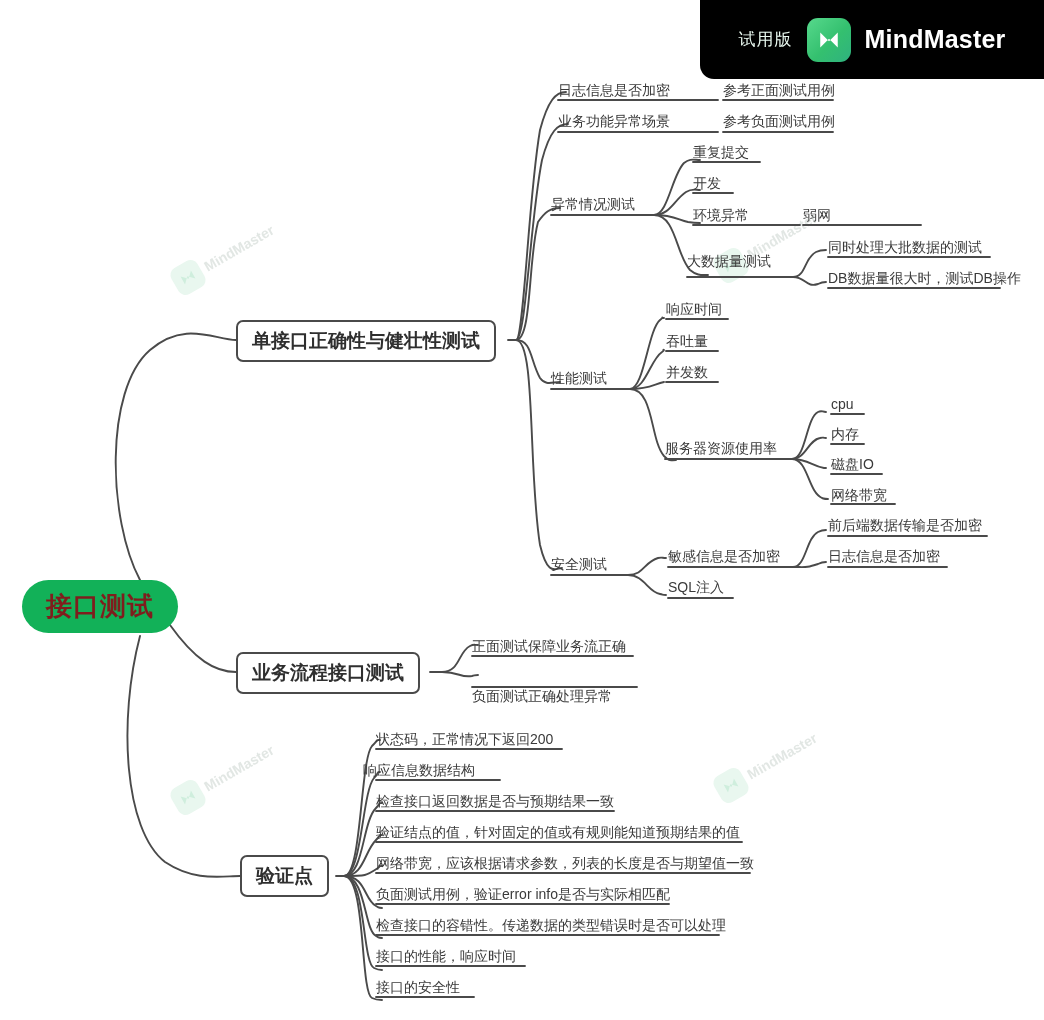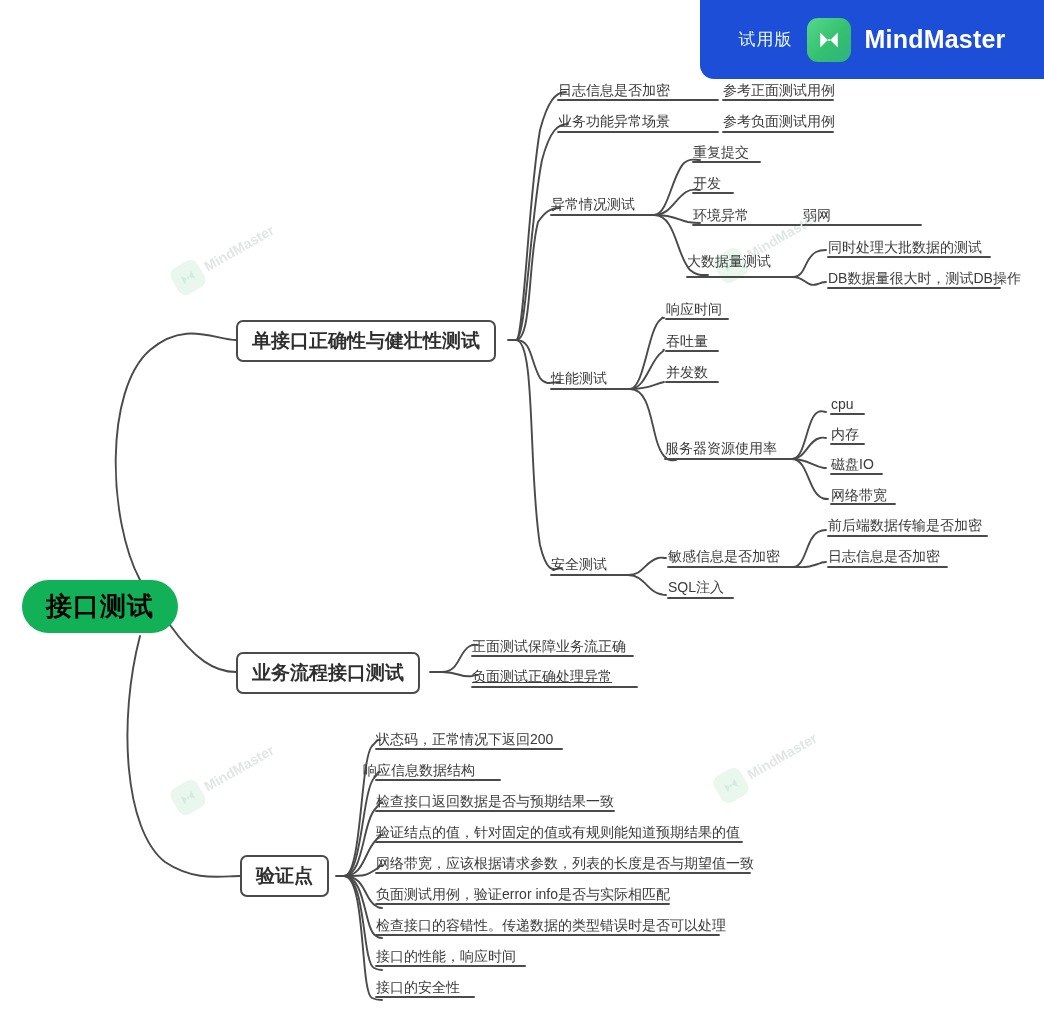--- a/index.html
+++ b/index.html
@@ -17,21 +17,21 @@
     background: #ffffff;
     overflow: hidden;
   }
   
   .brand-badge {
     position: absolute;
     top: 0;
     right: 0;
     width: 344px;
     height: 79px;
-    background: #1d4ed8;
+    background: #000000;
     border-bottom-left-radius: 14px;
     display: flex;
     align-items: center;
     justify-content: center;
     gap: 14px;
     z-index: 40;
   }
   .brand-trial {
     color: #eafaf1;
     font-size: 17px;
@@ -89,21 +89,21 @@
     z-index: 5;
   }
   
   .node {
     position: absolute;
     z-index: 10;
     white-space: nowrap;
   }
   .node-root {
     background: #12b158;
-    color: #000000;
+    color: #7f1d1d;
     font-size: 26px;
     font-weight: bold;
     border-radius: 30px;
     padding: 12px 24px;
     letter-spacing: 1px;
     line-height: 1.1;
   }
   .node-box {
     background: #ffffff;
     color: #2f2f2f;
@@ -290,21 +290,21 @@
   <div class="node node-plain" style="left:831px; top:456px;">磁盘IO</div>
   <div class="node node-plain" style="left:831px; top:487px;">网络带宽</div>
 
   <div class="node node-plain" style="left:551px; top:556px;">安全测试</div>
   <div class="node node-plain" style="left:668px; top:548px;">敏感信息是否加密</div>
   <div class="node node-plain" style="left:828px; top:517px;">前后端数据传输是否加密</div>
   <div class="node node-plain" style="left:828px; top:548px;">日志信息是否加密</div>
   <div class="node node-plain" style="left:668px; top:579px;">SQL注入</div>
 
   <div class="node node-plain" style="left:472px; top:638px;text-align:center;">正面测试保障业务流正确</div>
-  <div class="node node-plain" style="left:472px; top:668px;text-decoration:underline;">负面测试正确处理异常</div>
+  <div class="node node-plain" style="left:472px; top:688px;">负面测试正确处理异常</div>
 
   <div class="node node-plain" style="left:376px; top:731px;">状态码，正常情况下返回200</div>
   <div class="node node-plain" style="left:363px; top:762px;text-align:center;">响应信息数据结构</div>
   <div class="node node-plain" style="left:376px; top:793px;">检查接口返回数据是否与预期结果一致</div>
   <div class="node node-plain" style="left:376px; top:824px;">验证结点的值，针对固定的值或有规则能知道预期结果的值</div>
   <div class="node node-plain" style="left:376px; top:855px;">网络带宽，应该根据请求参数，列表的长度是否与期望值一致</div>
   <div class="node node-plain" style="left:376px; top:886px;">负面测试用例，验证error info是否与实际相匹配</div>
   <div class="node node-plain" style="left:376px; top:917px;">检查接口的容错性。传递数据的类型错误时是否可以处理</div>
   <div class="node node-plain" style="left:376px; top:948px;">接口的性能，响应时间</div>
   <div class="node node-plain" style="left:376px; top:979px;">接口的安全性</div>

